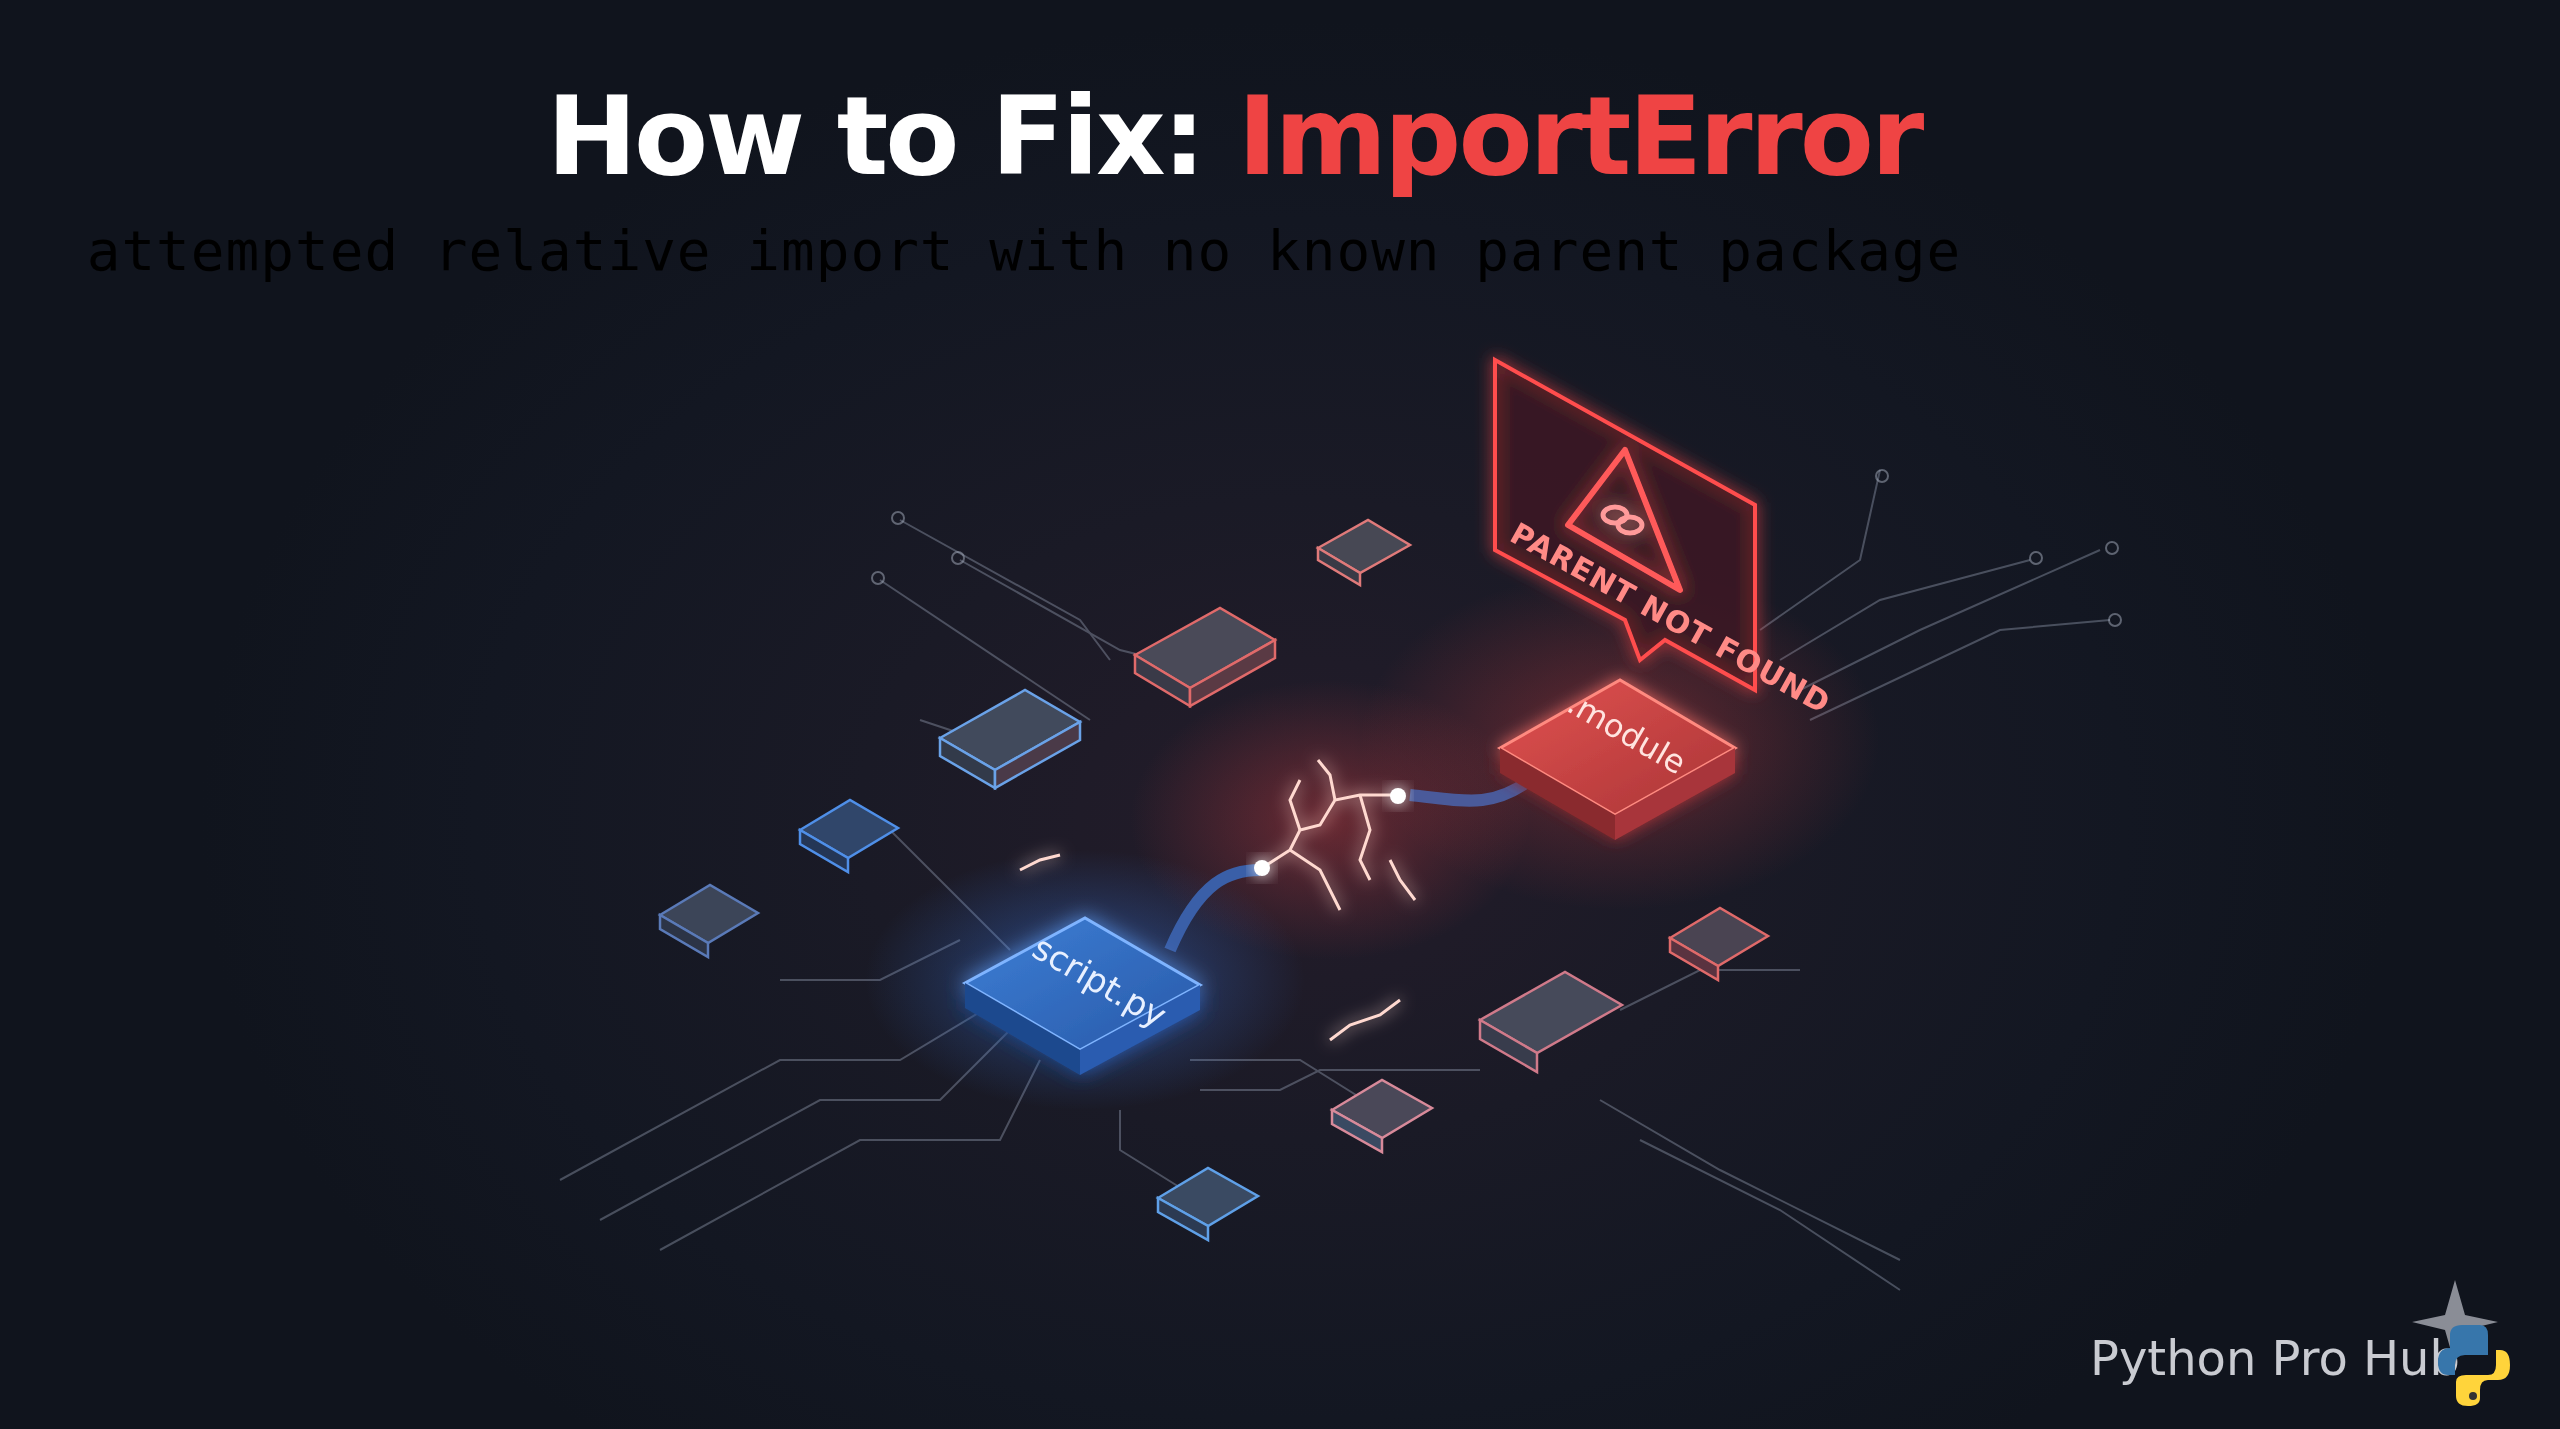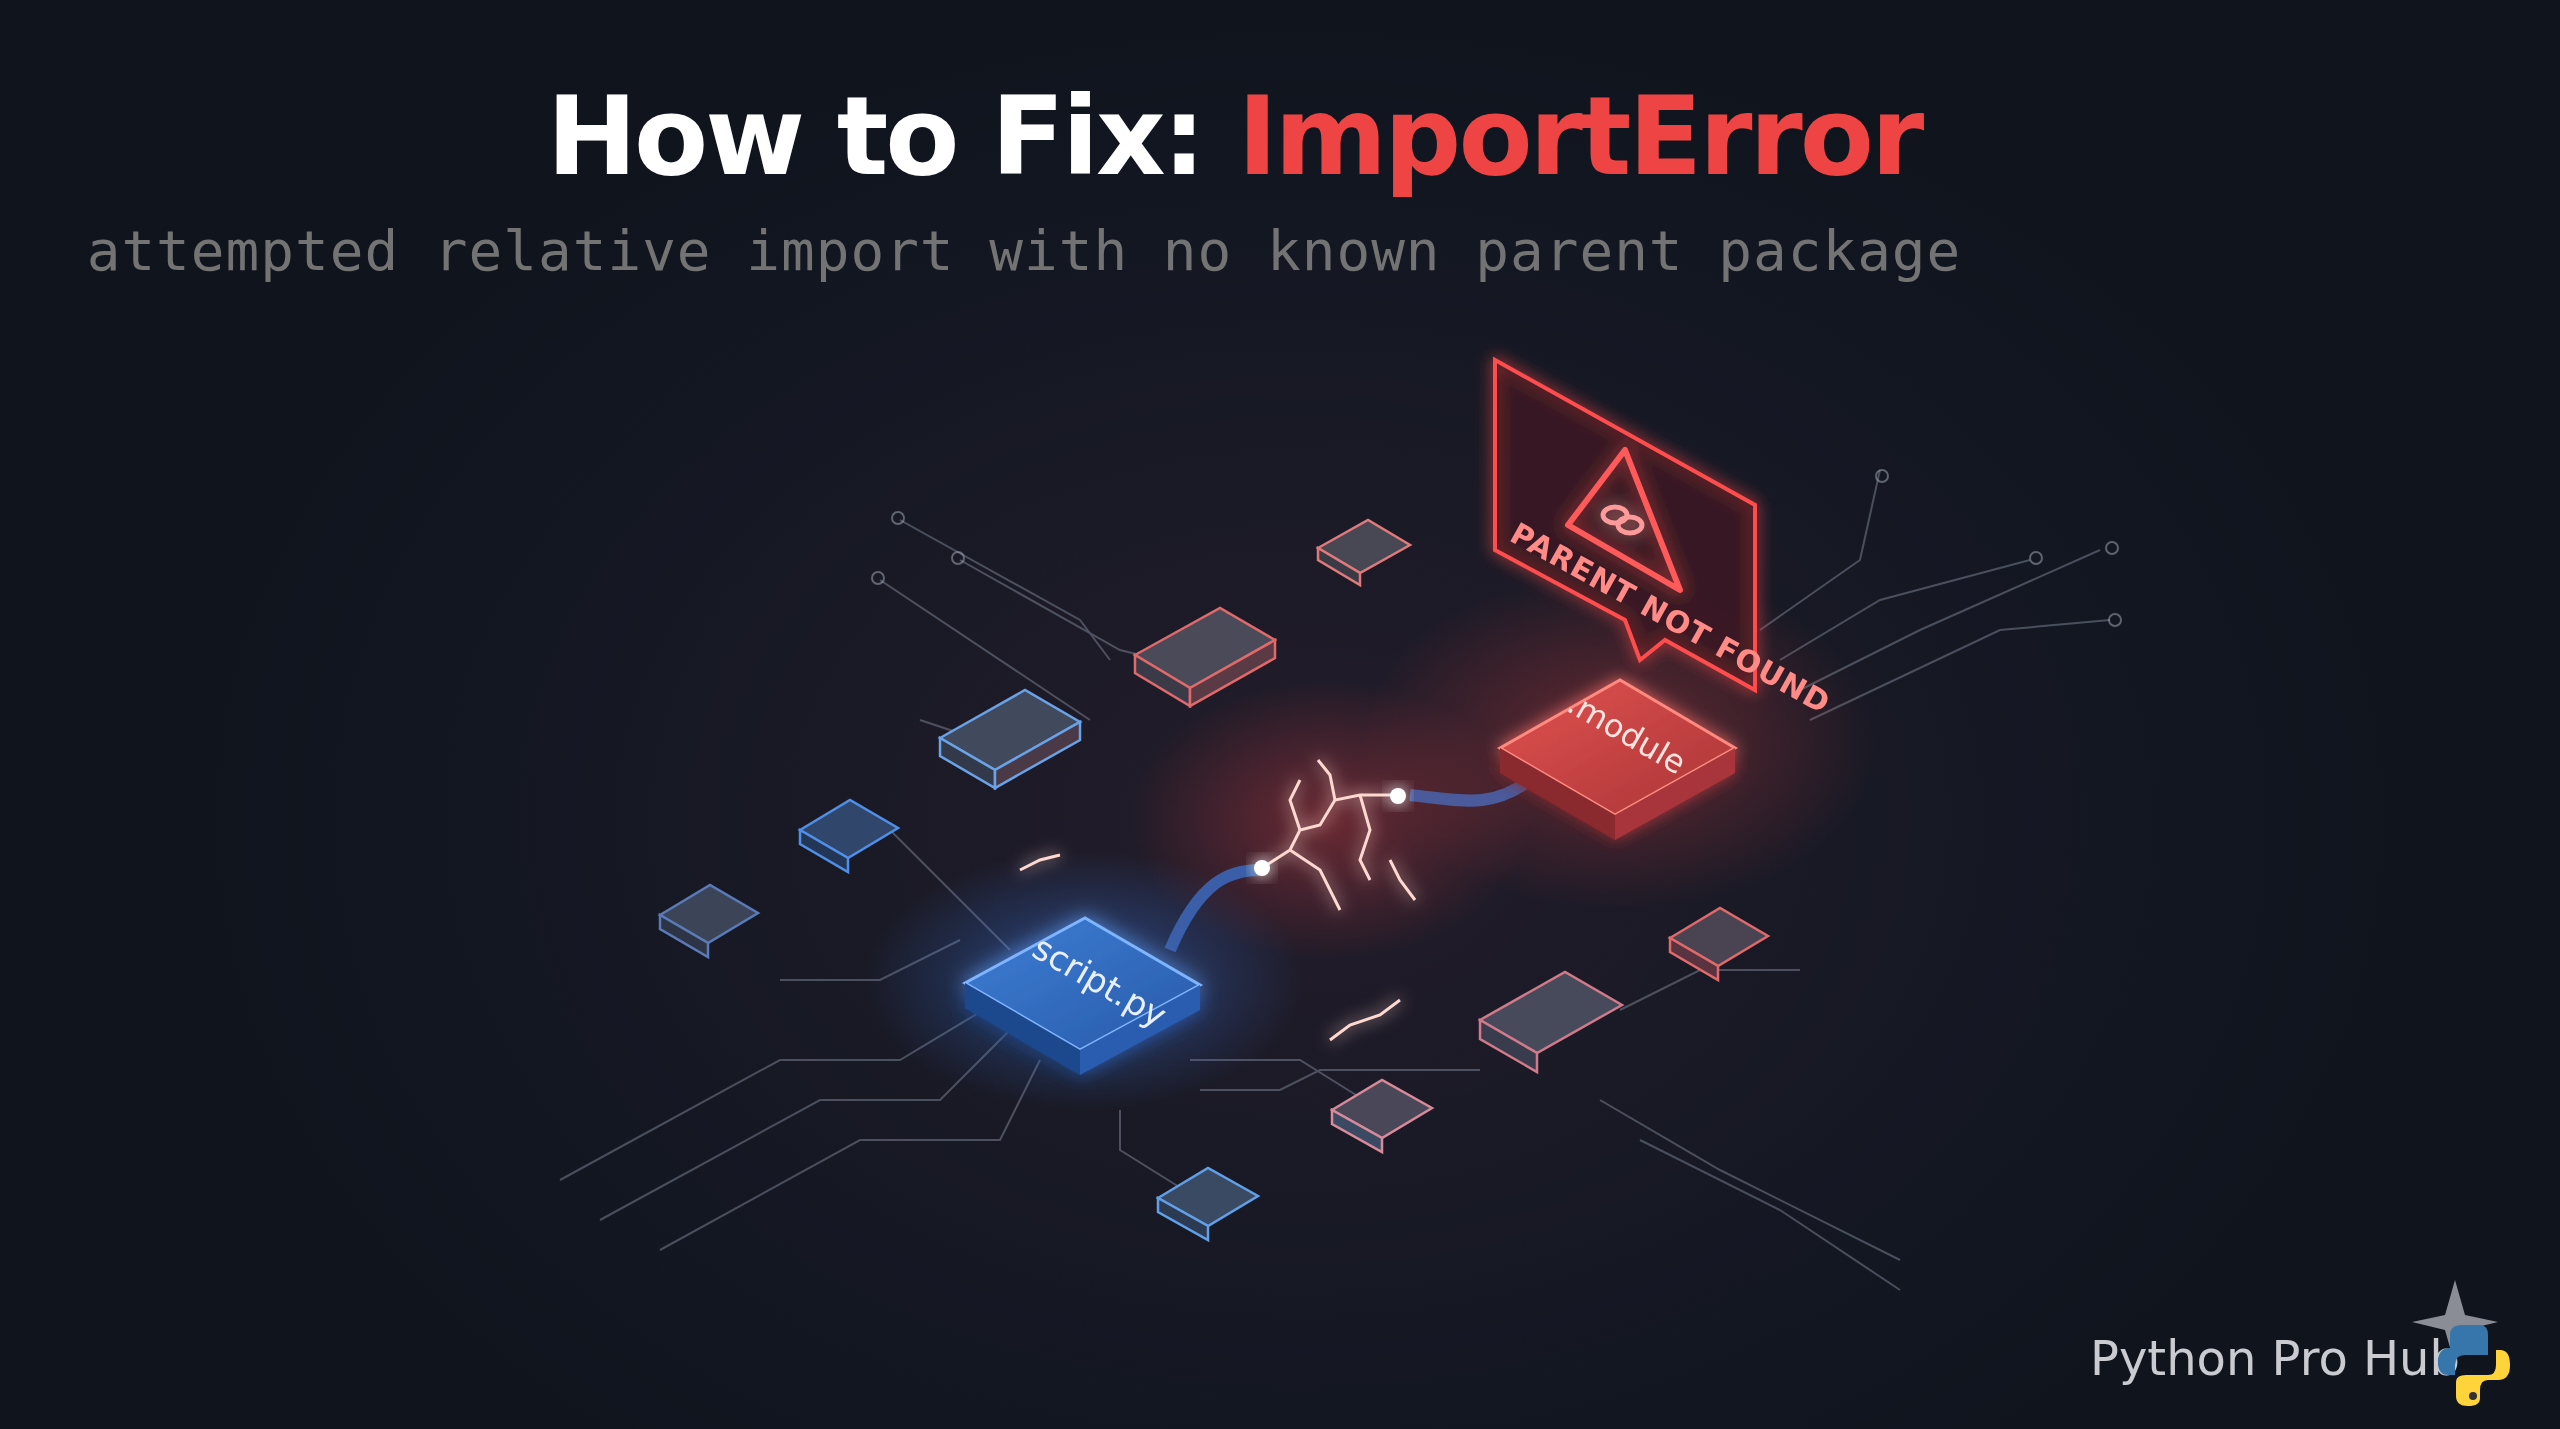--- a/index.html
+++ b/index.html
@@ -9,21 +9,21 @@
     font-family: "DejaVu Sans", sans-serif;
   }
   .title {
     position:absolute; top:72px; left:0; width:2468px; text-align:center;
     font-family:"DejaVu Sans", sans-serif; font-weight:bold; font-size:108px;
     letter-spacing:-3px; color:#ffffff; line-height:130px;
   }
   .title .accent { color:#ef4444; }
   .subtitle {
     position:absolute; top:218px; left:0; width:2048px; text-align:center;
-    font-family:"DejaVu Sans Mono", monospace; font-size:56px; color:#737373;
+    font-family:"DejaVu Sans Mono", monospace; font-size:56px; color:#000000;
     letter-spacing:1px;
   }
   .scene { position:absolute; left:0; top:0; width:2560px; height:1429px; }
   .brand {
     position:absolute; right:100px; top:1330px;
     font-family:"DejaVu Sans", sans-serif; font-size:48px; color:#c9cbd1;
   }
   .logo { position:absolute; left:2410px; top:1280px; width:130px; height:130px; }
 </style>
 </head>

